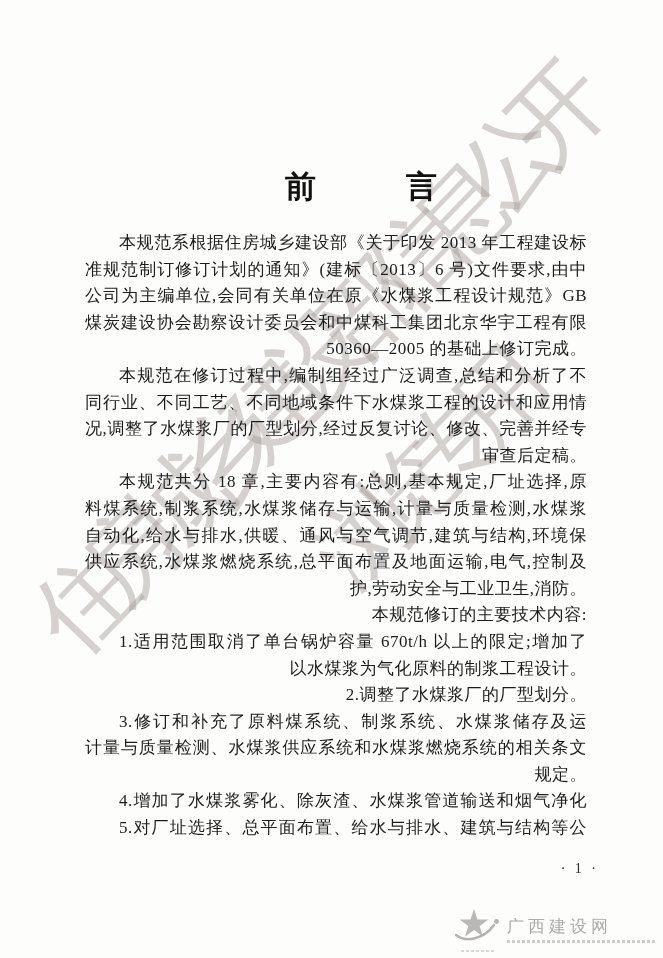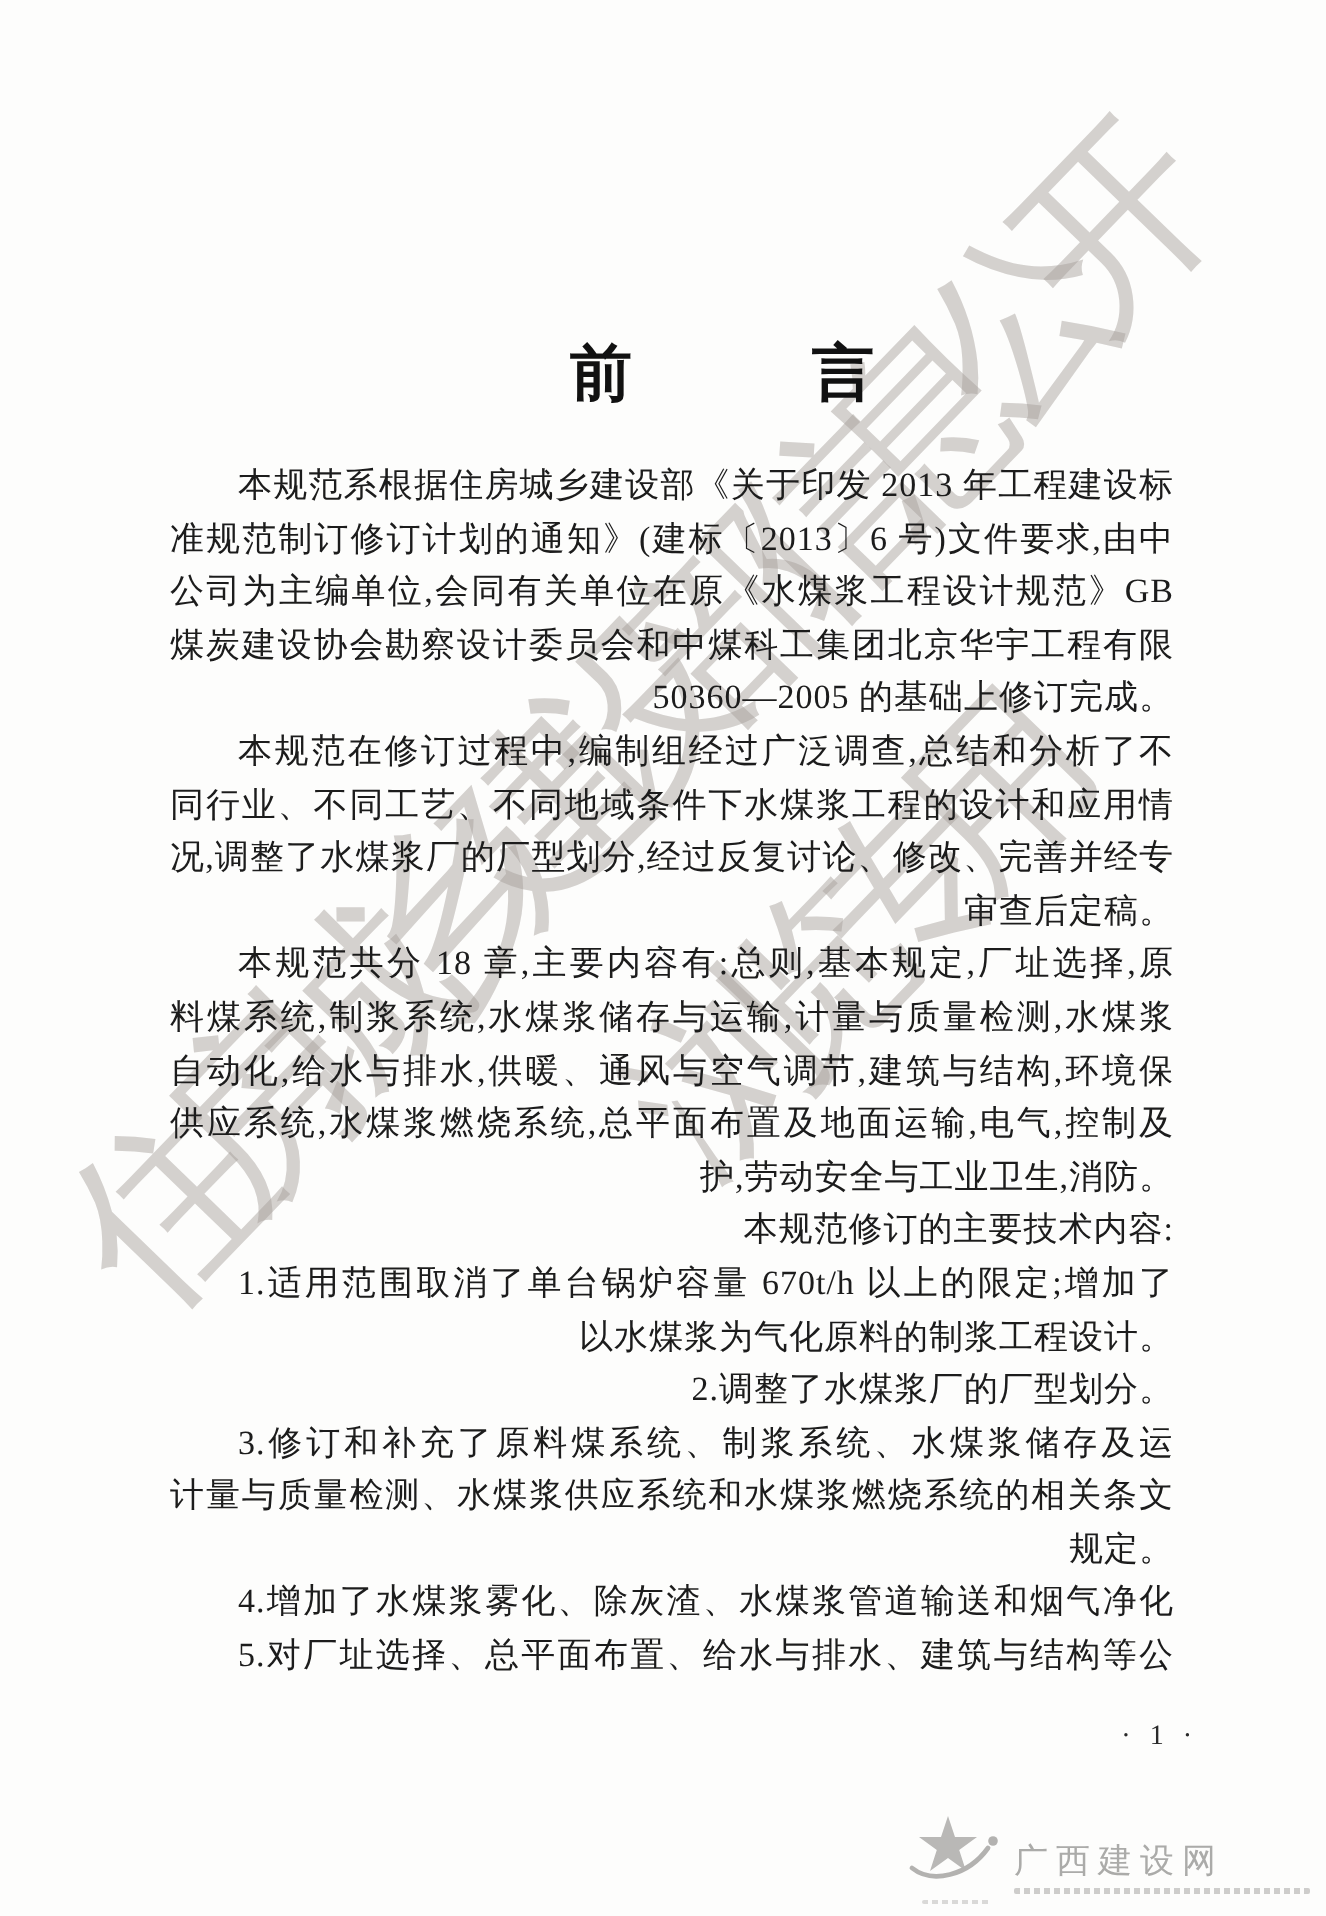--- a/index.html
+++ b/index.html
@@ -33,21 +33,21 @@
   #body .ln{height:26.6px;overflow:hidden;text-align:right;}
   #body .ln.j{text-align:justify;text-align-last:justify;-moz-text-align-last:justify;}
   #body .ln.first{text-indent:2em;}
   
   #pagenum{
     position:absolute;right:64px;top:861px;z-index:2;
     font-size:14px;letter-spacing:3px;color:#2a2a2a;
   }
   #logo{
     position:absolute;right:8px;bottom:6px;z-index:2;
-    display:flex;align-items:center;gap:5px;color:#afaeac;
+    display:flex;align-items:flex-start;gap:5px;color:#afaeac;
   }
   #logo .star-wrap{display:flex;flex-direction:column;align-items:center;}
   #logo .site{
     font-size:17px;letter-spacing:4px;color:#ababa9;line-height:20px;margin-top:12px;
     font-family:"Liberation Serif","DejaVu Serif",serif;
   }
   .smudge{
     height:3px;background:repeating-linear-gradient(90deg,#c2c1bf 0 3px,transparent 3px 5px);
     opacity:.8;margin-top:3px;border-radius:1px;
   }

